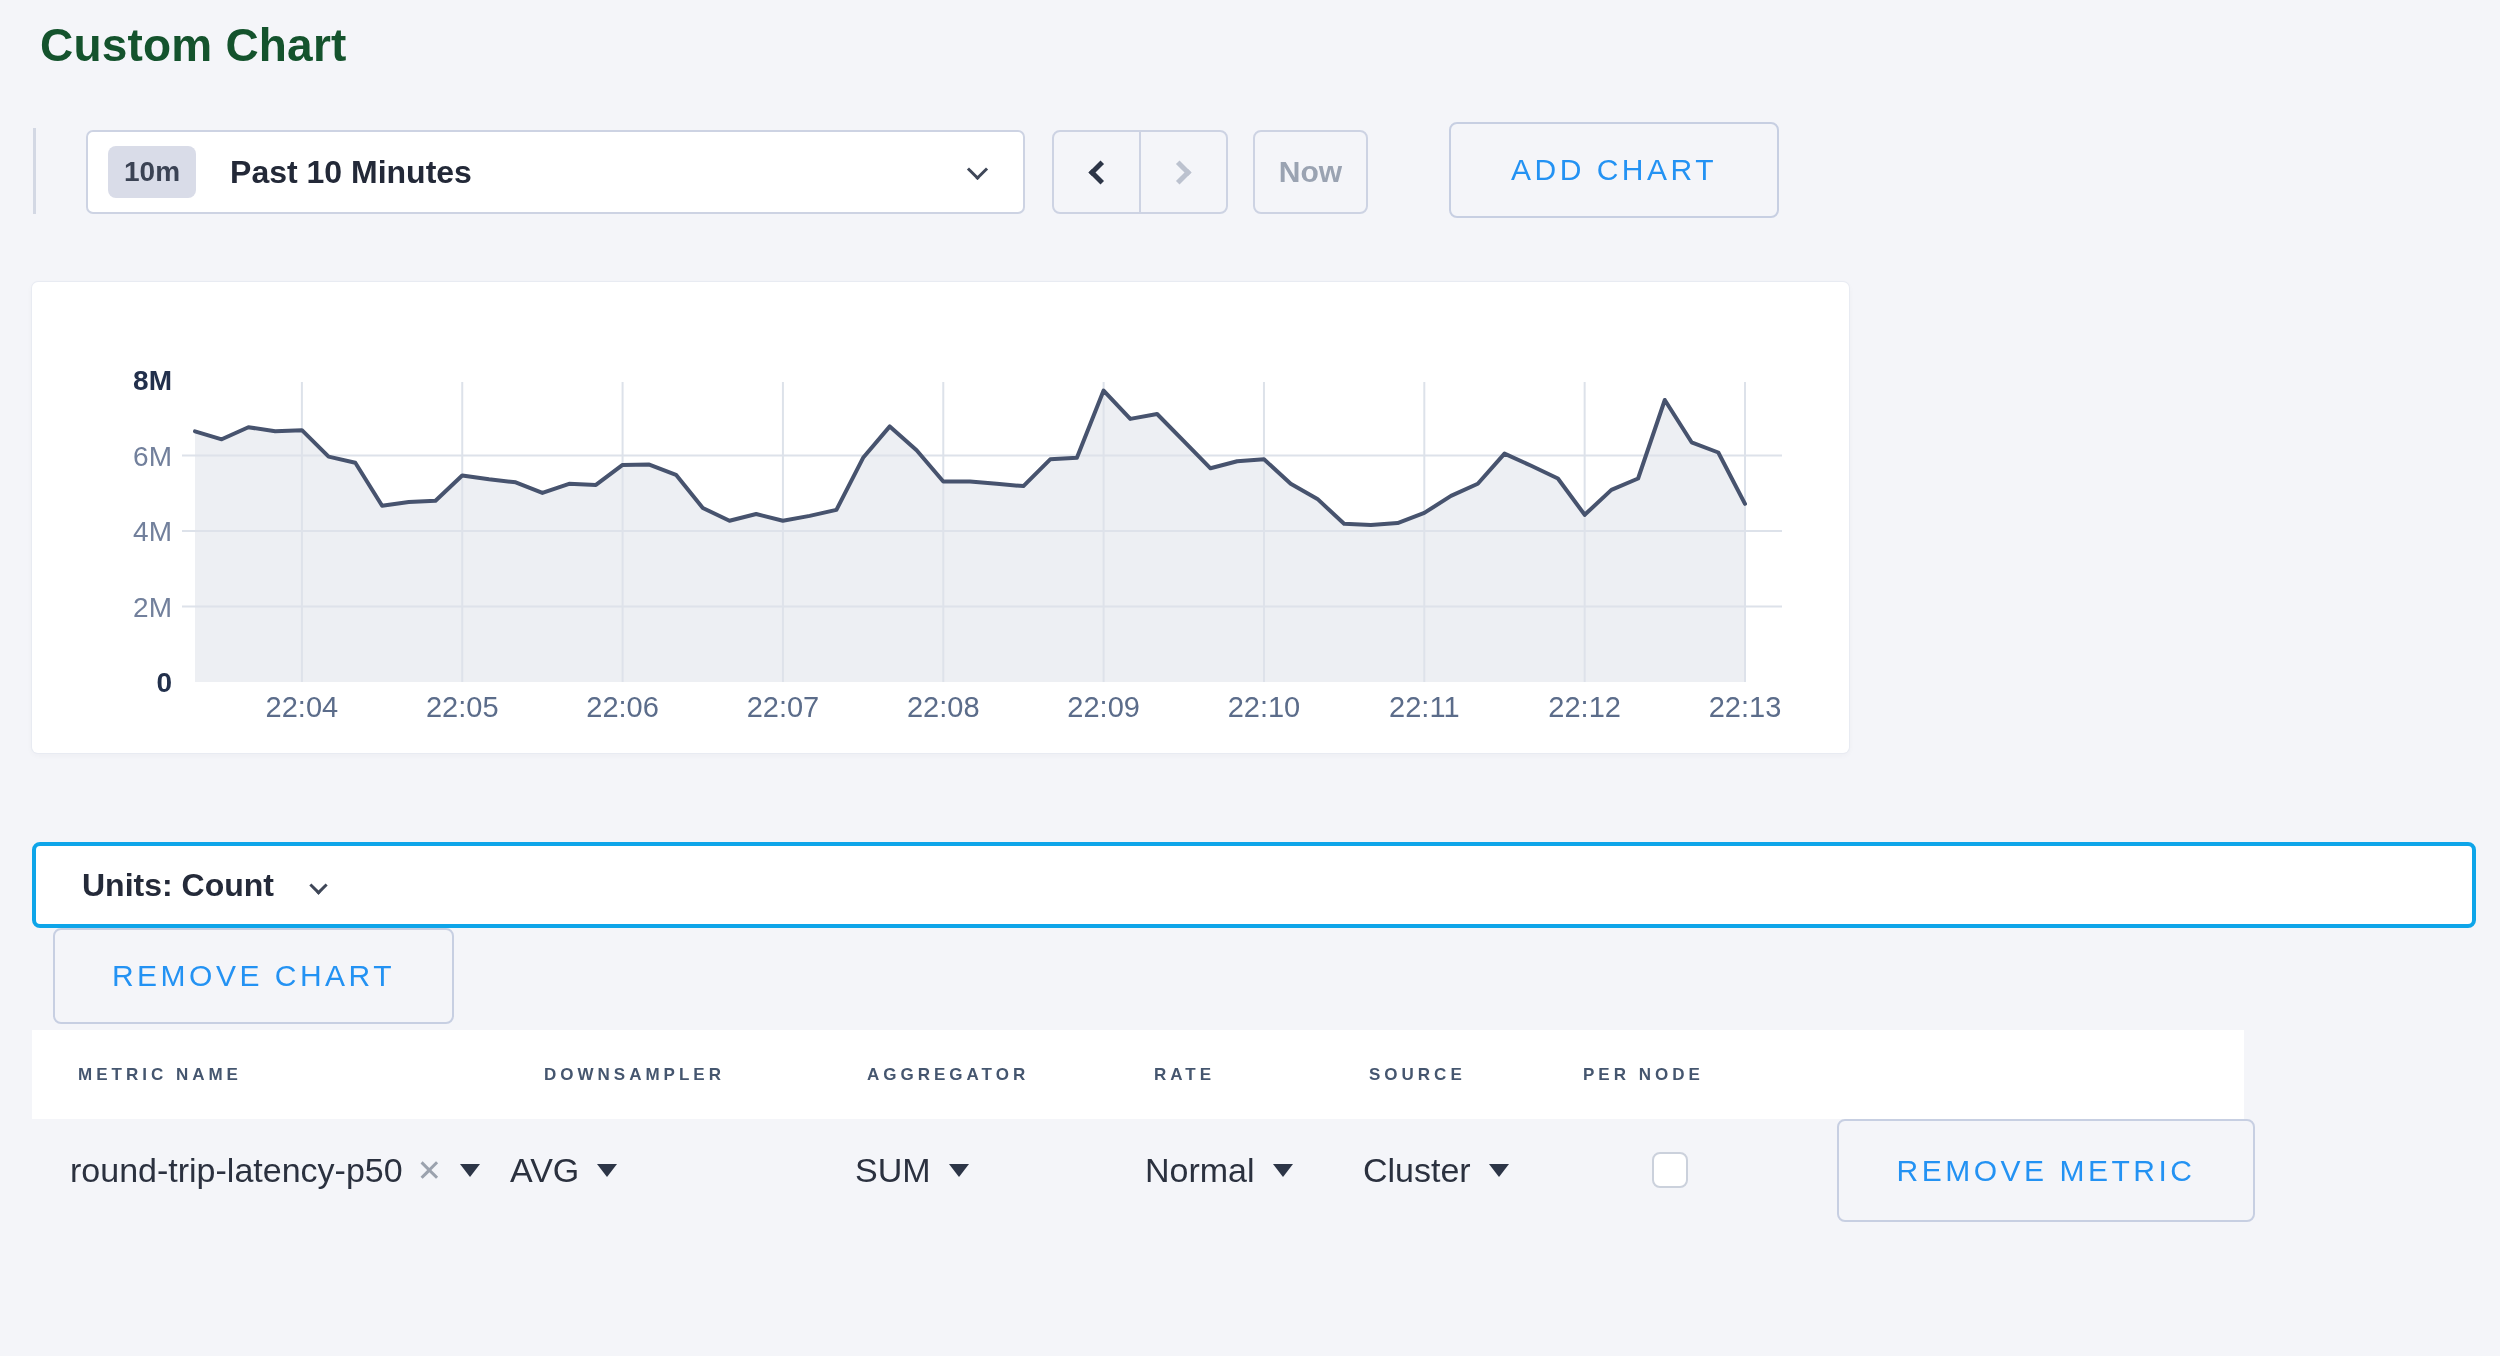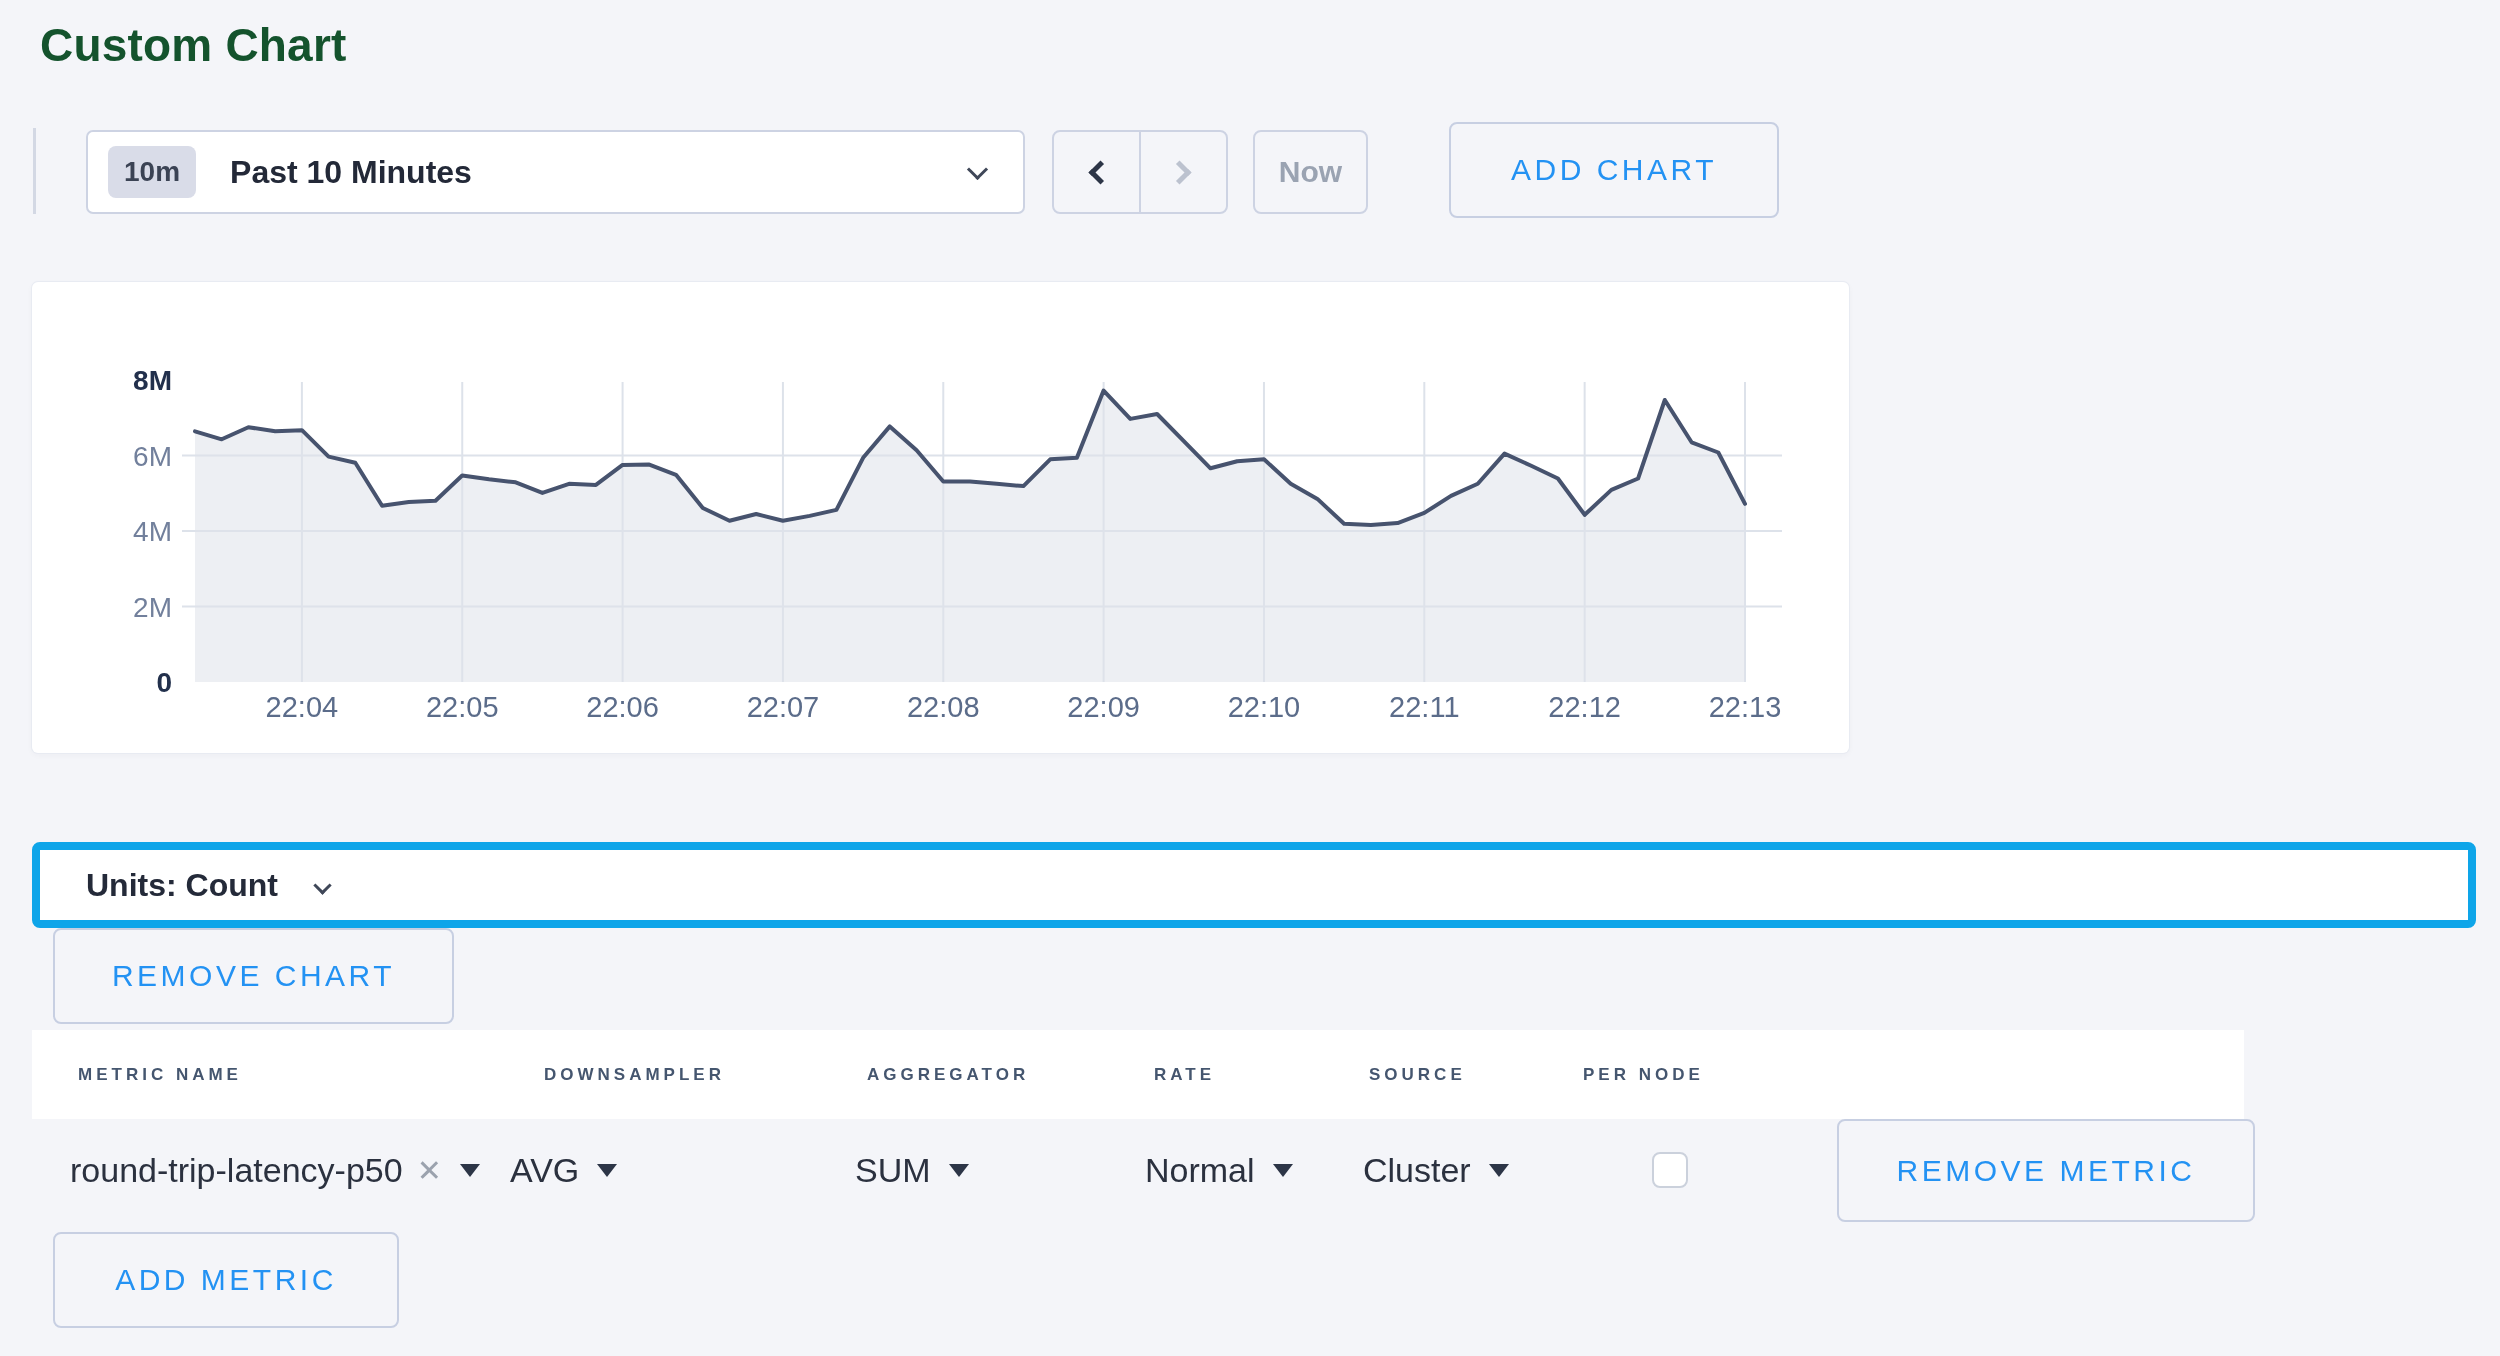--- a/index.html
+++ b/index.html
@@ -47,21 +47,21 @@
   }
   .add-chart-btn{left:1449px;top:122px;width:330px;height:96px;}
   
   .chart-card{
     left:32px;top:282px;width:1817px;height:471px;background:#fff;border-radius:6px;
     box-shadow:0 0 0 1px #e8ebf2,0 2px 6px rgba(40,50,80,.04);
   }
   
   .units-bar{
     left:32px;top:842px;width:2444px;height:86px;background:#fff;
-    border:8px solid #0ea5e9;border-radius:8px;display:flex;align-items:center;cursor:pointer;
+    border:4px solid #0ea5e9;border-radius:8px;display:flex;align-items:center;cursor:pointer;
   }
   .units-label{margin-left:46px;font-size:32px;font-weight:700;color:#242a39;}
   .units-bar .chev-down{margin-left:38px;width:13px;height:13px;}
   .remove-chart-btn{left:53px;top:928px;width:401px;height:96px;}
   
   .table-header{left:32px;top:1030px;width:2212px;height:89px;background:#fff;}
   .th{
     position:absolute;top:0;height:89px;display:flex;align-items:center;
     font-size:17px;font-weight:700;letter-spacing:4px;color:#45566f;text-transform:uppercase;
     white-space:nowrap;
@@ -182,15 +182,14 @@
     </div>
     <div class="cell" style="left:1331px">
       <span>Cluster</span>
       <span class="tri-down"></span>
     </div>
     <div class="checkbox"></div>
   </div>
 
   <div class="abs blue-btn remove-metric-btn">REMOVE METRIC</div>
 
-  <div class="abs blue-btn add-metric-btn">ADD METRIC</div>
 
 </div>
 
 </body></html>

